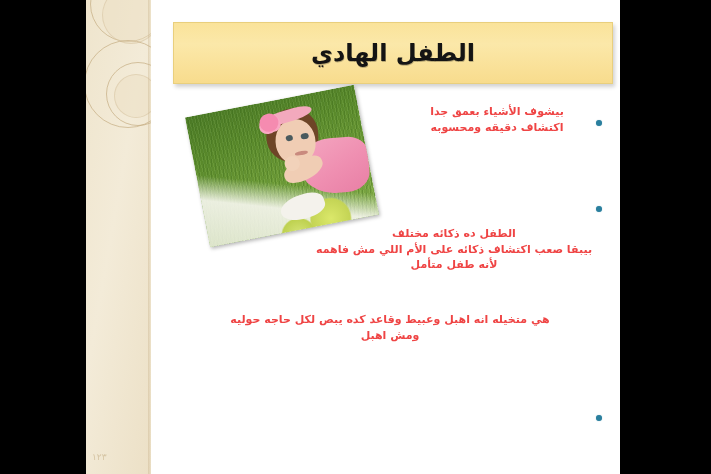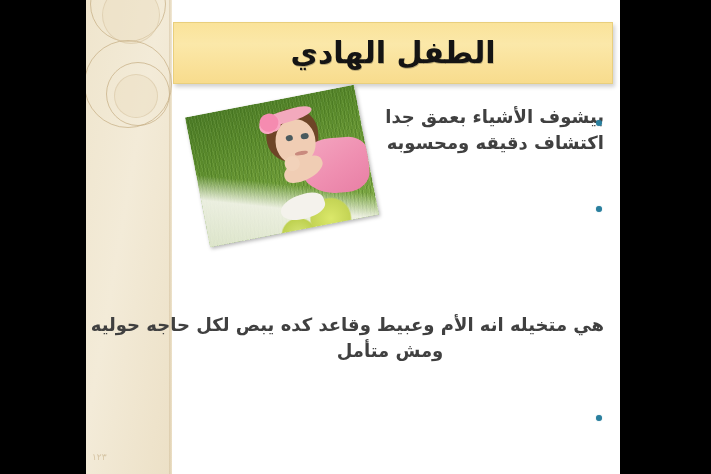--- a/index.html
+++ b/index.html
@@ -41,21 +41,21 @@
     left: 86px; top: 0;
     width: 534px; height: 474px;
     background: #ffffff;
     overflow: hidden;
   }
 
   
   .theme-band {
     position: absolute;
     left: 0; top: 0;
-    width: 86px; height: 474px;
+    width: 65px; height: 474px;
     background: linear-gradient(100deg, #efe5cd 0%, #f3ebd8 45%, #ece0c6 100%);
     overflow: hidden;
   }
   .theme-band::after {
     
     content: "";
     position: absolute;
     left: 14px; top: 0;
     width: 51px; height: 474px;
     background-image:
@@ -109,21 +109,21 @@
     display: flex;
     align-items: center;
     justify-content: center;
     box-sizing: border-box;
   }
   .title-text {
     direction: rtl;
     unicode-bidi: bidi-override;
     font-family: "DejaVu Sans", sans-serif;
     font-weight: bold;
-    font-size: 30px;
+    font-size: 24px;
     line-height: 1;
     color: #141414;
     text-shadow: 0.5px 0.5px 0 rgba(0,0,0,.25);
     white-space: nowrap;
   }
 
   
   .photo-wrap {
     position: absolute;
     left: 110px; top: 100px;
@@ -177,22 +177,22 @@
   .body-area {
     position: absolute;
     left: 76px; top: 98px;
     width: 450px; height: 340px;
   }
   .para {
     direction: rtl;
     text-align: center;
     font-family: "DejaVu Sans", sans-serif;
     font-weight: bold;
-    color: #404040;
-    font-size: 18px;
+    color: #ef4444;
+    font-size: 11px;
     line-height: 1.42;
     position: absolute;
   }
   .para .line { white-space: nowrap; display: block; }
 
   #para1 { right: 8px;  top: 6px;   width: 214px; }
   #para2 { right: 8px;  top: 128px; width: 300px; }
   #para3 { right: 8px;  top: 214px; width: 428px; }
 
   
@@ -247,24 +247,29 @@
       </div>
     </div>
 
     <div class="body-area">
 
       <div class="para" id="para1">
         <span class="line">بيشوف الأشياء بعمق جدا</span>
         <span class="line">اكتشاف دقيقه ومحسوبه</span>
       </div>
 
+      <div class="para" id="para2">
+        <span class="line">الطفل ده ذكائه مختلف</span>
+        <span class="line">بيبقا صعب اكتشاف ذكائه على الأم اللي مش فاهمه</span>
+        <span class="line">لأنه طفل متأمل</span>
+      </div>
 
       <div class="para" id="para3">
-        <span class="line">هي متخيله انه الأم وعبيط وقاعد كده يبص لكل حاجه حوليه</span>
-        <span class="line">ومش متأمل</span>
+        <span class="line">هي متخيله انه اهبل وعبيط وقاعد كده يبص لكل حاجه حوليه</span>
+        <span class="line">ومش اهبل</span>
       </div>
 
     </div>
 
     <div class="bullet" id="bullet1"></div>
     <div class="bullet" id="bullet2"></div>
     <div class="bullet" id="bullet3"></div>
 
   </div>
 </div>

